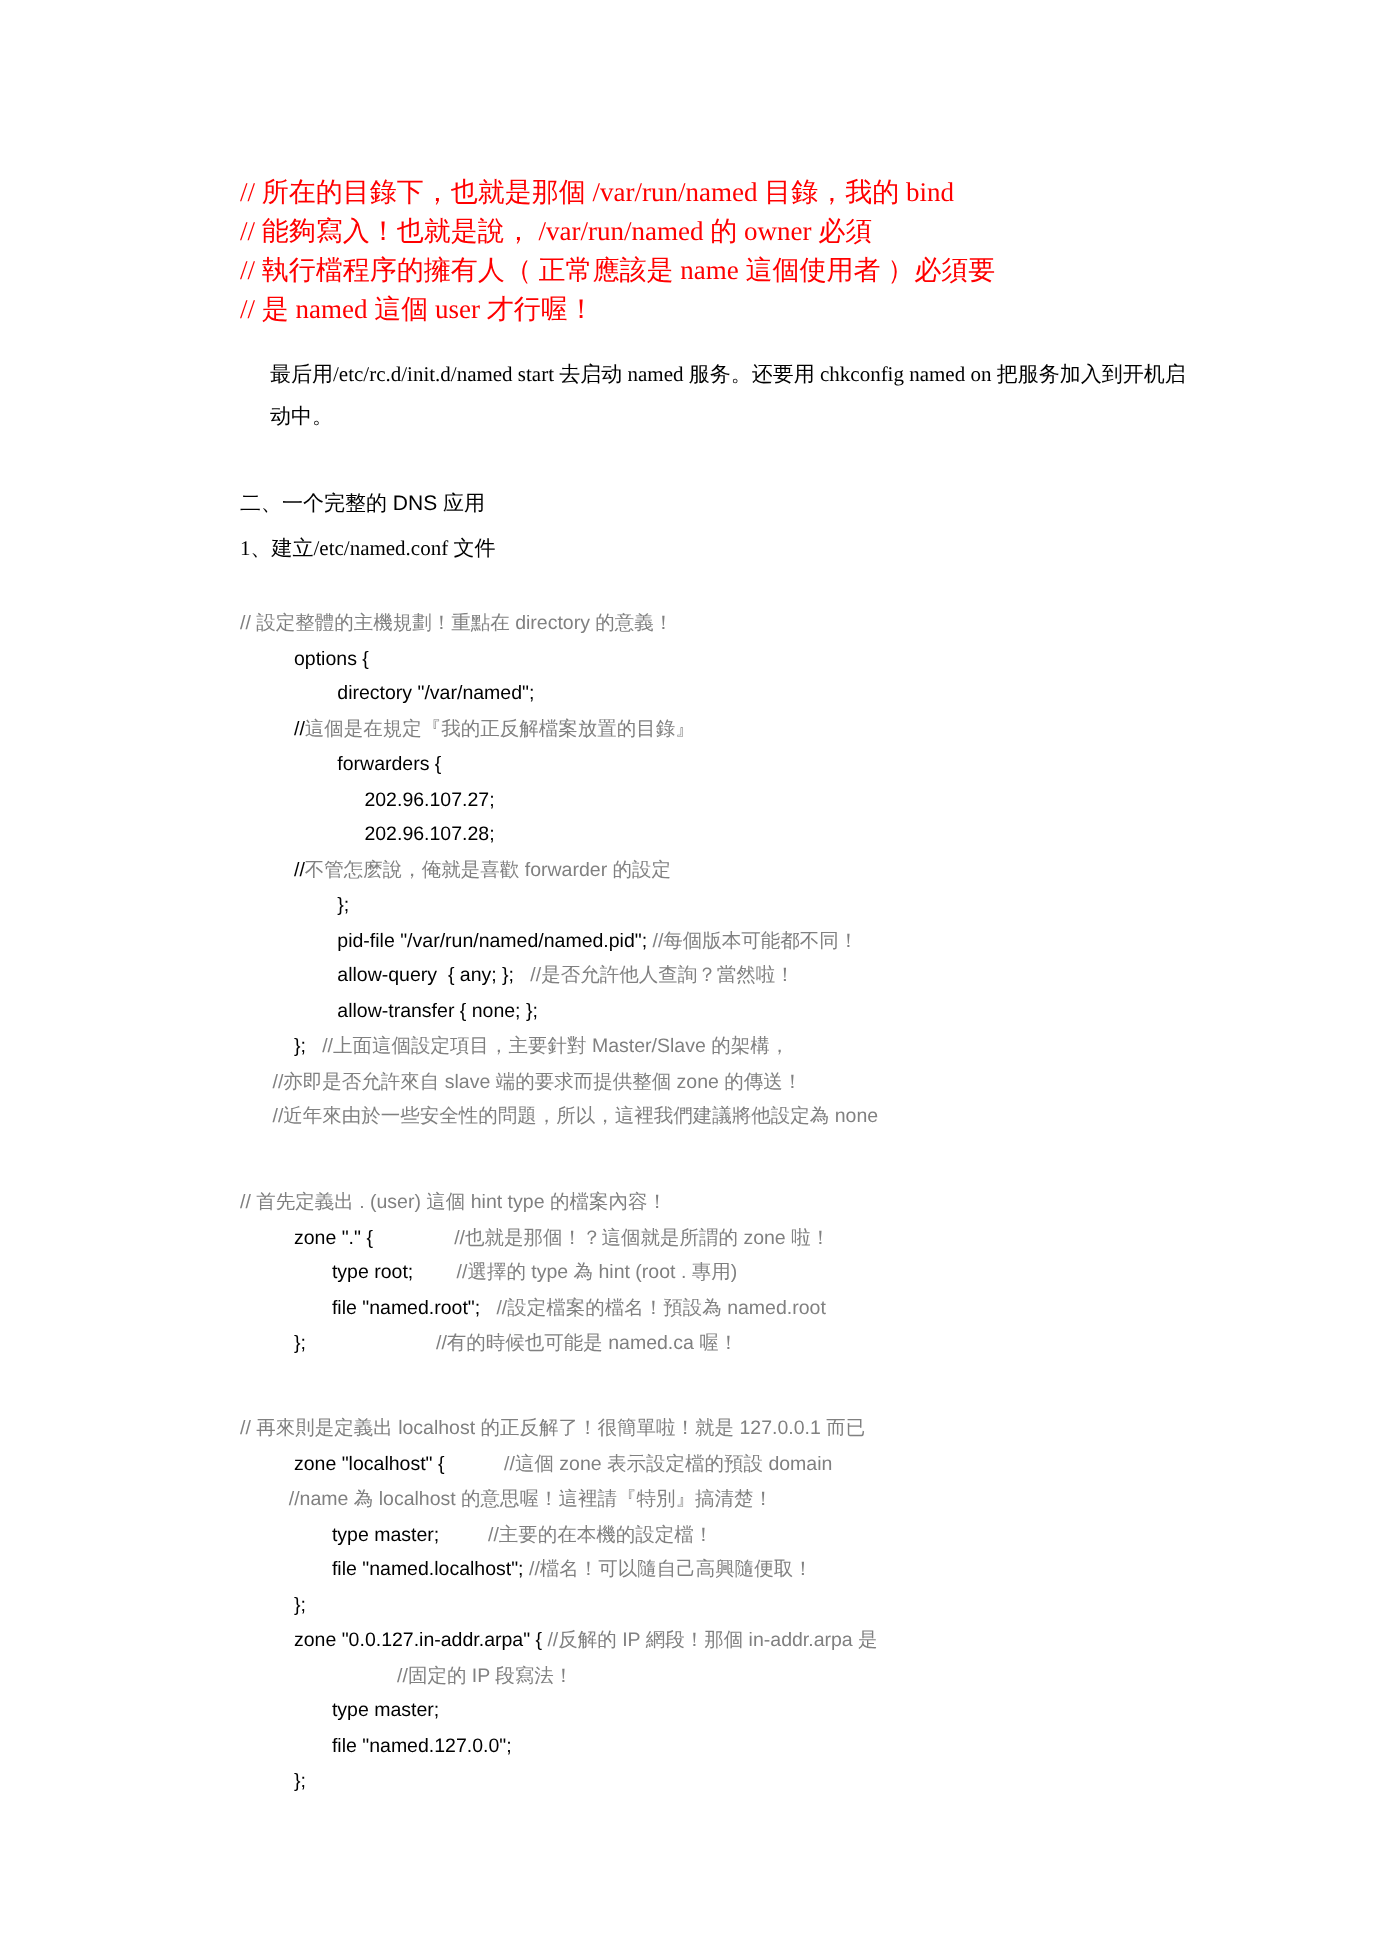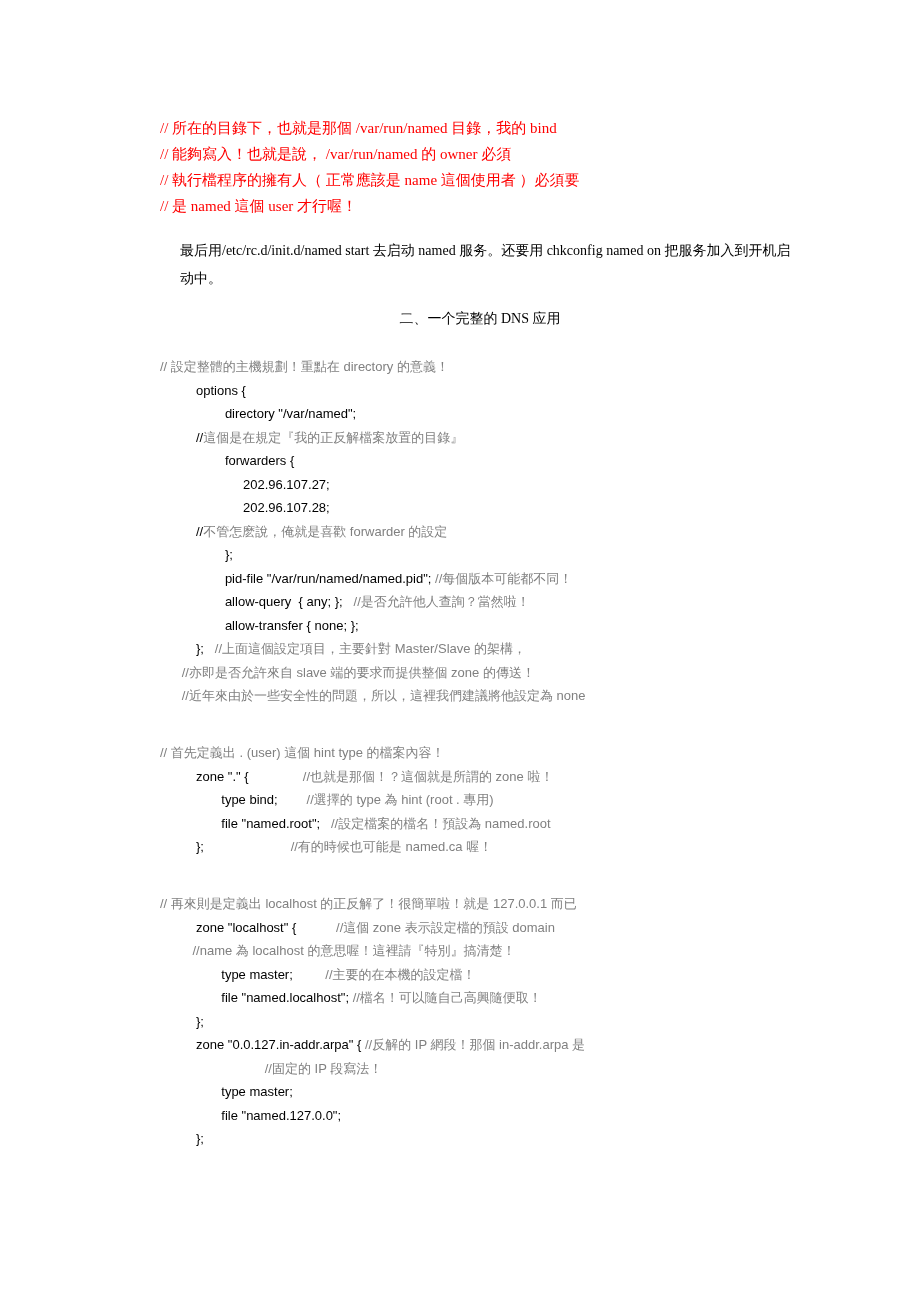--- a/index.html
+++ b/index.html
@@ -7,39 +7,38 @@
     padding: 0;
     background: #ffffff;
     width: 920px;
     font-family: "SimSun", "Songti SC", serif;
   }
   .page {
     padding: 115px 120px 60px 160px;
   }
   .red {
     color: #ff0000;
-    font-size: 15px;
+    font-size: 18px;
     line-height: 26px;
     font-family: "SimSun", "Songti SC", serif;
   }
   .body-zh {
     color: #000;
     font-size: 14px;
     line-height: 28px;
     margin-top: 18px;
     font-family: "SimSun", "Songti SC", serif;
     margin-left: 20px;
   }
   .section-h {
     color: #000;
     font-size: 14px;
     line-height: 28px;
-    margin-top: 12px;
-    font-family: Liberation Serif, serif;
-    text-align: center;
+    margin-top: 28px;
+    font-family: Liberation Sans, sans-serif;
   }
   .section-h2 {
     color: #000;
     font-size: 14px;
     line-height: 28px;
     margin-top: 4px;
     font-family: "SimSun", "Songti SC", serif;
   }
   .code-block {
     margin-top: 22px;
@@ -68,40 +67,41 @@
   <div class="red">
     <div>// 所在的目錄下，也就是那個 /var/run/named 目錄，我的 bind</div>
     <div>// 能夠寫入！也就是說， /var/run/named 的 owner 必須</div>
     <div>// 執行檔程序的擁有人（ 正常應該是 name 這個使用者 ）必須要</div>
     <div>// 是 named 這個 user 才行喔！</div>
   </div>
 
   <div class="body-zh">最后用/etc/rc.d/init.d/named start 去启动 named 服务。还要用 chkconfig named on 把服务加入到开机启动中。</div>
 
   <div class="section-h">二、一个完整的 DNS 应用</div>
+  <div class="section-h2">1、建立/etc/named.conf 文件</div>
 
   <div class="code-block"><span class="cm">// 設定整體的主機規劃！重點在 directory 的意義！</span>
 <span class="blk">options {</span>
 <span class="blk">        directory "/var/named";</span>
 <span class="blk">//</span><span class="cm">這個是在規定『我的正反解檔案放置的目錄』</span>
 <span class="blk">        forwarders {</span>
 <span class="blk">             202.96.107.27;</span>
 <span class="blk">             202.96.107.28;</span>
 <span class="blk">//</span><span class="cm">不管怎麽說，俺就是喜歡 forwarder 的設定</span>
 <span class="blk">        };</span>
 <span class="blk">        pid-file "/var/run/named/named.pid"; </span><span class="cm">//每個版本可能都不同！</span>
 <span class="blk">        allow-query  { any; };   </span><span class="cm">//是否允許他人查詢？當然啦！</span>
 <span class="blk">        allow-transfer { none; };</span>
 <span class="blk">};   </span><span class="cm">//上面這個設定項目，主要針對 Master/Slave 的架構，</span>
 <span class="cm">      //亦即是否允許來自 slave 端的要求而提供整個 zone 的傳送！</span>
 <span class="cm">      //近年來由於一些安全性的問題，所以，這裡我們建議將他設定為 none</span>
 <span class="sep"></span>
 <span class="cm">// 首先定義出 . (user) 這個 hint type 的檔案內容！</span>
 <span class="blk">zone "." {               </span><span class="cm">//也就是那個！？這個就是所謂的 zone 啦！</span>
-<span class="blk">       type bind;        </span><span class="cm">//選擇的 type 為 hint (root . 專用)</span>
+<span class="blk">       type root;        </span><span class="cm">//選擇的 type 為 hint (root . 專用)</span>
 <span class="blk">       file "named.root";   </span><span class="cm">//設定檔案的檔名！預設為 named.root</span>
 <span class="blk">};                        </span><span class="cm">//有的時候也可能是 named.ca 喔！</span>
 <span class="sep"></span>
 <span class="cm">// 再來則是定義出 localhost 的正反解了！很簡單啦！就是 127.0.0.1 而已</span>
 <span class="blk">zone "localhost" {           </span><span class="cm">//這個 zone 表示設定檔的預設 domain</span>
 <span class="cm">         //name 為 localhost 的意思喔！這裡請『特別』搞清楚！</span>
 <span class="blk">       type master;         </span><span class="cm">//主要的在本機的設定檔！</span>
 <span class="blk">       file "named.localhost"; </span><span class="cm">//檔名！可以隨自己高興隨便取！</span>
 <span class="blk">};</span>
 <span class="blk">zone "0.0.127.in-addr.arpa" { </span><span class="cm">//反解的 IP 網段！那個 in-addr.arpa 是</span>

